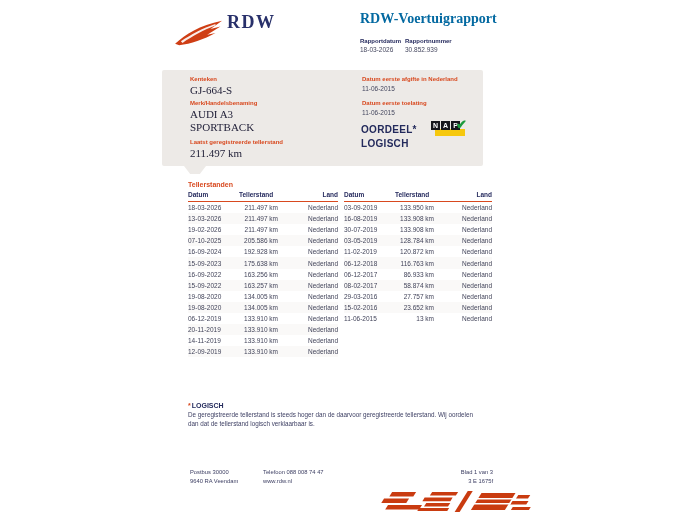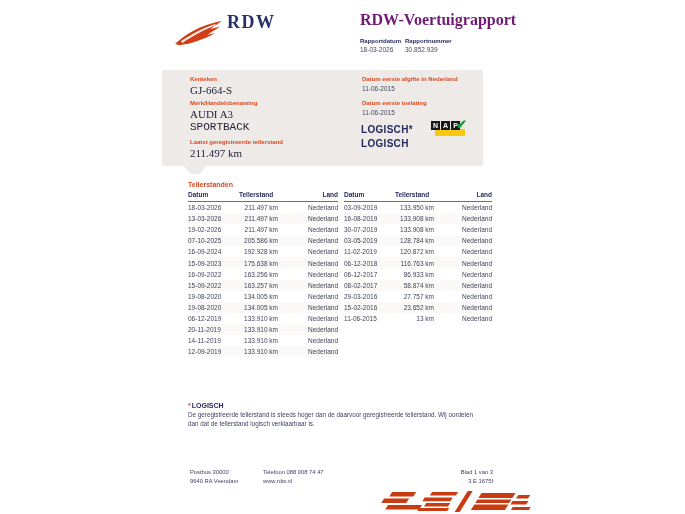--- a/index.html
+++ b/index.html
@@ -5,37 +5,37 @@
   html,body{margin:0;padding:0;background:#fff;}
   #page{position:relative;width:619px;height:514px;background:#ffffff;overflow:hidden;
         font-family:"Liberation Sans",sans-serif;color:#3d3f63;}
 
   .abs{position:absolute;}
 
   
   #logo-wing{left:174px;top:19px;width:50px;height:28px;}
   #logo-text{left:227px;top:12px;font-family:"Liberation Serif",serif;font-size:18px;
              letter-spacing:1.5px;color:#28306a;font-weight:600;}
-  #report-title{left:360px;top:11px;font-family:"Liberation Serif",serif;font-size:16px;
-                font-weight:bold;color:#701a75;}
+  #report-title{left:360px;top:11px;font-family:"Liberation Serif",serif;font-size:14px;
+                font-weight:bold;color:#0369a1;}
   .meta-label{font-size:6px;font-weight:bold;color:#262b5e;}
   .meta-value{font-size:6.5px;color:#45475f;}
   #meta-date-label{left:360px;top:38px;} #meta-date{left:360px;top:46px;}
   #meta-num-label{left:405px;top:38px;}  #meta-num{left:405px;top:46px;}
 
   
   #graybox{left:162px;top:70px;width:321px;height:96px;background:#edeae7;border-radius:2px;}
   #graybox-tail{left:184px;top:166px;width:22px;height:8px;background:#edeae7;
                 clip-path:polygon(0 0,100% 0,72% 100%,28% 100%);}
   .fld-label{font-size:6px;font-weight:bold;color:#d8491f;}
   .fld-serif{font-family:"Liberation Serif",serif;font-size:11px;color:#23223a;}
   .fld-small{font-size:6.5px;color:#45475f;}
   #kenteken-label{left:190px;top:76px;} #kenteken-value{left:190px;top:84px;}
   #merk-label{left:190px;top:100px;}    #merk-line1{left:190px;top:108px;}
-  #merk-line2{left:190px;top:121px;font-family:Liberation Mono, monospace;}
+  #merk-line2{left:190px;top:121px;}
   #teller-label{left:190px;top:139px;}  #teller-value{left:190px;top:147px;}
   #afgifte-label{left:362px;top:76px;}  #afgifte-value{left:362px;top:85px;}
   #toelating-label{left:362px;top:100px;} #toelating-value{left:362px;top:109px;}
   #oordeel1{left:361px;top:124px;font-size:10px;font-weight:bold;color:#232a5c;letter-spacing:.3px;}
   #oordeel2{left:361px;top:138px;font-size:10px;font-weight:bold;color:#232a5c;letter-spacing:.3px;}
 
   
   #nap{left:431px;top:120px;width:36px;height:18px;}
   #nap .yellow{position:absolute;left:4px;top:9px;width:30px;height:7px;background:#f6c80e;}
   #nap .sq{position:absolute;top:1px;width:9px;height:9px;background:#17171c;color:#fff;
@@ -97,21 +97,21 @@
   <div id="merk-label" class="abs fld-label">Merk/Handelsbenaming</div>
   <div id="merk-line1" class="abs fld-serif">AUDI A3</div>
   <div id="merk-line2" class="abs fld-serif">SPORTBACK</div>
   <div id="teller-label" class="abs fld-label">Laatst geregistreerde tellerstand</div>
   <div id="teller-value" class="abs fld-serif">211.497 km</div>
 
   <div id="afgifte-label" class="abs fld-label">Datum eerste afgifte in Nederland</div>
   <div id="afgifte-value" class="abs fld-small">11-06-2015</div>
   <div id="toelating-label" class="abs fld-label">Datum eerste toelating</div>
   <div id="toelating-value" class="abs fld-small">11-06-2015</div>
-  <div id="oordeel1" class="abs">LOGISCH*</div>
+  <div id="oordeel1" class="abs">OORDEEL*</div>
   <div id="oordeel2" class="abs">LOGISCH</div>
 
   <div id="nap" class="abs">
     <div class="yellow"></div>
     <div class="sq n">N</div>
     <div class="sq a">A</div>
     <div class="sq p">P</div>
     <div class="check">✔</div>
   </div>
 

